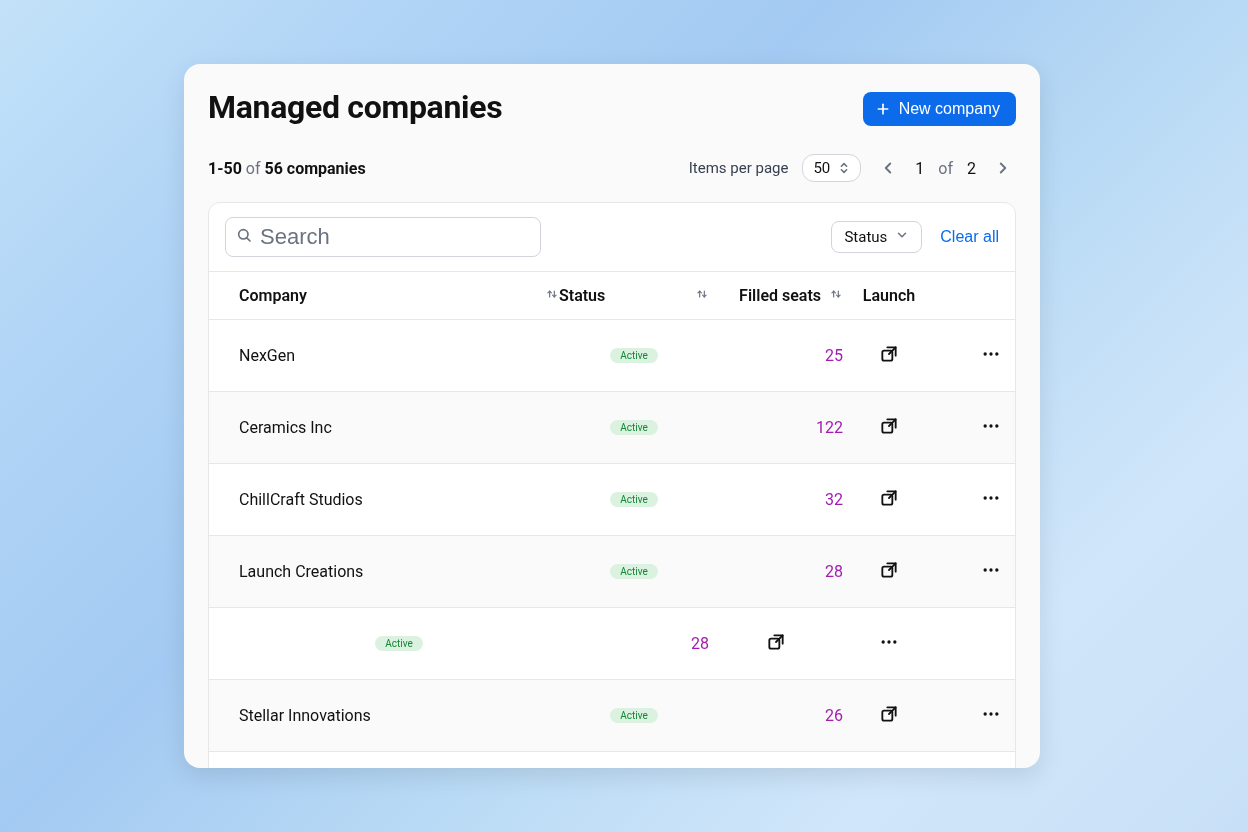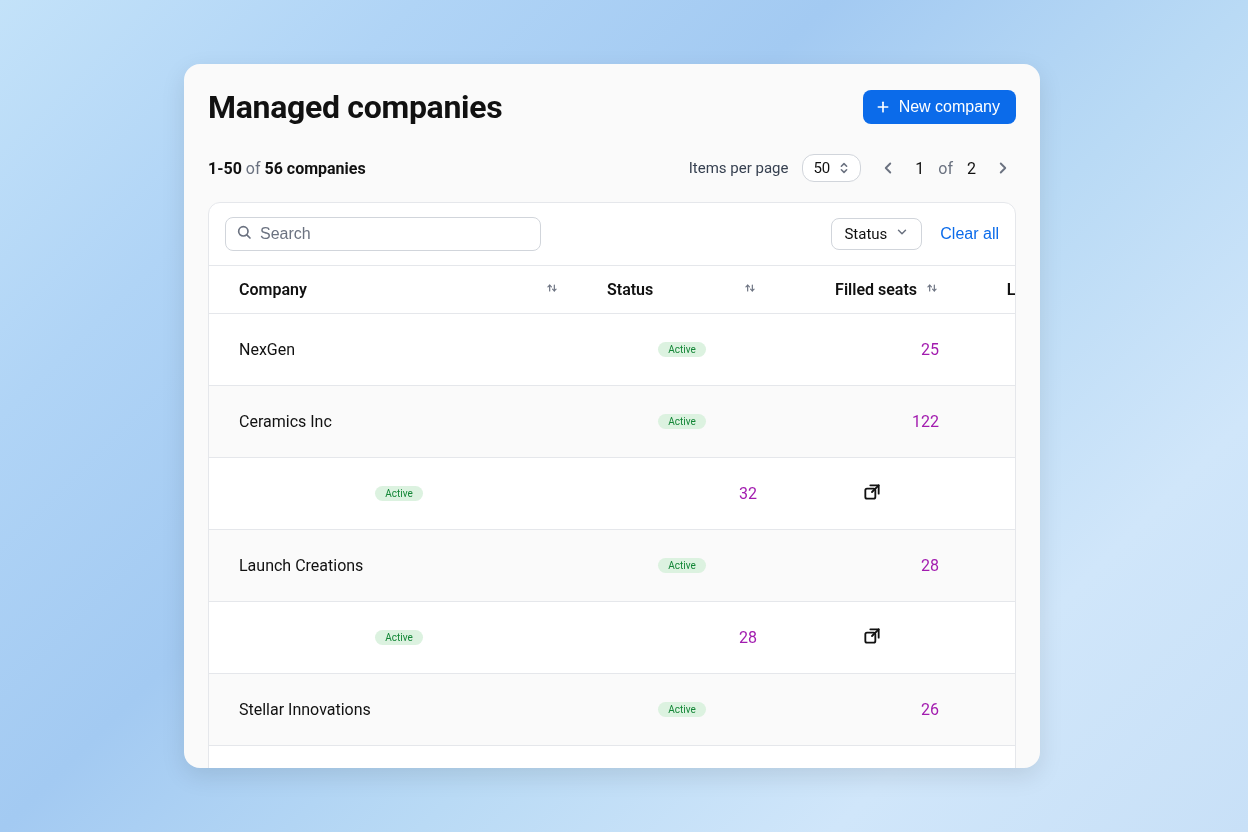--- a/index.html
+++ b/index.html
@@ -17,21 +17,21 @@
   width: 856px;
   height: 704px;
   background: #fafafa;
   border-radius: 16px;
   box-shadow: 0 8px 24px rgba(0,0,0,0.10);
   overflow: hidden;
   padding: 24px 0 0 0;
 }
 .header-row {
   display: flex;
-  align-items: center;
+  align-items: flex-end;
   justify-content: space-between;
   padding: 0 24px;
   gap: 16px;
 }
 .page-title {
   font-size: 32px;
   font-weight: 700;
   color: #111;
   letter-spacing: -0.3px;
 }
@@ -110,21 +110,21 @@
   border: 1px solid #d1d5db;
   border-radius: 8px;
   padding: 6px 10px;
   width: 316px;
   background: #fff;
 }
 .search-box svg { width: 16px; height: 16px; stroke: #6b7280; }
 .search-box input {
   border: none;
   outline: none;
-  font-size: 16px;
+  font-size: 22px;
   width: 100%;
   color: #111;
   background: transparent;
 }
 .search-box input::placeholder { color: #6b7280; }
 .filters-right { display: flex; align-items: center; gap: 18px; }
 .status-filter {
   display: inline-flex;
   align-items: center;
   gap: 8px;
@@ -141,21 +141,20 @@
   color: #0b6bea;
   font-size: 16px;
   background: none;
   border: none;
   cursor: pointer;
 }
 .thead-row, .body-row {
   display: grid;
   grid-template-columns: 320px 150px 134px 92px 112px;
   align-items: center;
-  gap: 48px;
 }
 .thead-row {
   border-top: 1px solid #e5e7eb;
   border-bottom: 1px solid #e5e7eb;
   padding: 14px 30px;
   font-size: 16px;
   font-weight: 600;
   color: #111;
   background: #fff;
 }
@@ -355,20 +354,21 @@
             <button class="icon-btn dots">
               <span><svg viewBox="0 0 24 24">
                   <circle cx="5" cy="12" r="2"></circle>
                   <circle cx="12" cy="12" r="2"></circle>
                   <circle cx="19" cy="12" r="2"></circle>
                 </svg></span>
             </button>
           </div>
         </div>
         <div class="body-row">
+          <div class="cell-company">ChillCraft Studios</div>
           <div class="cell-status">
             <span class="badge active">Active</span>
           </div>
           <div class="cell-seats">32</div>
           <div class="cell-launch">
             <button class="icon-btn">
               <span><svg viewBox="0 0 24 24" fill="none" stroke-width="2.2" stroke-linecap="round" stroke-linejoin="round">
                   <rect x="4" y="8" width="12" height="12" rx="2"></rect>
                   <path d="M10 4h10v10"></path>
                   <path d="M20 4l-8 8"></path>

